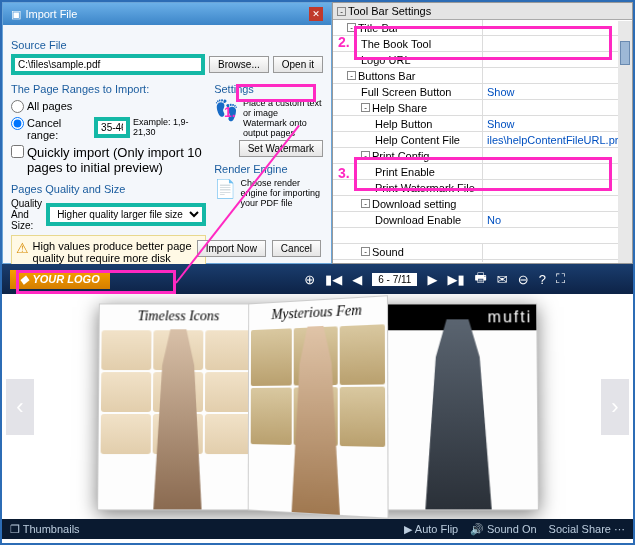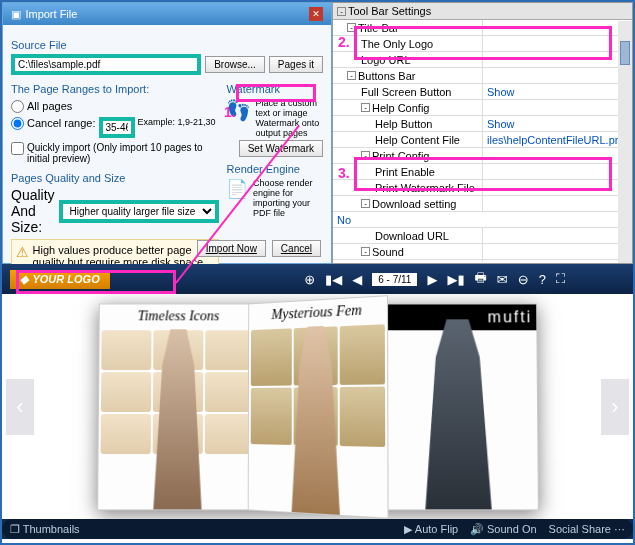--- a/index.html
+++ b/index.html
@@ -10,21 +10,21 @@
 .dlg-title { background: linear-gradient(#6bb0e8,#3c85c8); color: #fff; padding: 4px 8px; display: flex; align-items: center; gap: 4px; }
 .dlg-title .x { margin-left: auto; background: #c0392b; color: #fff; width: 14px; height: 14px; text-align: center; line-height: 14px; font-size: 9px; }
 .dlg-body { padding: 8px; background: #f4f7fb; height: calc(100% - 22px); position: relative; }
 .section-label { color: #1a5c9e; margin: 6px 0 3px; }
 .row { display: flex; align-items: center; gap: 4px; margin: 2px 0; }
 .input-sm { border: 4px solid #14b8a6; background: #fff; padding: 1px 3px; font-size: 10px; }
 .btn { background: linear-gradient(#fdfdfd,#e5e5e5); border: 1px solid #999; padding: 2px 8px; font-size: 10px; cursor: pointer; }
 .chk { display: inline-flex; align-items: flex-start; gap: 3px; font-size: 10px; }
 .warn { background: #fff9e5; border: 1px solid #e8d88f; padding: 4px; font-size: 9px; display: flex; gap: 4px; margin-top: 4px; }
 .warn-ico { color: #d88b00; font-size: 14px; }
-.foot-btns { position: absolute; bottom: 6px; right: 10px; display: flex; gap: 6px; text-decoration: underline; }
+.foot-btns { position: absolute; bottom: 6px; right: 10px; display: flex; gap: 6px; }
 
 .tree { flex: 1; border: 1px solid #999; background: #fff; overflow: hidden; position: relative; }
 .tree-header { background: #e4e4e4; border-bottom: 1px solid #aaa; padding: 2px 4px; display: flex; align-items: center; }
 .tree-body { height: calc(100% - 18px); overflow: auto; }
 .tree-row { display: flex; border-bottom: 1px solid #dcdcdc; height: 16px; align-items: center; }
 .tree-label { width: 150px; padding-left: 4px; border-right: 1px solid #dcdcdc; height: 100%; display: flex; align-items: center; overflow: hidden; white-space: nowrap; }
 .tree-val { flex: 1; padding-left: 4px; color: #0050c0; height: 100%; display: flex; align-items: center; overflow: hidden; white-space: nowrap; }
 .toggle { display: inline-block; width: 9px; height: 9px; border: 1px solid #888; text-align: center; line-height: 7px; font-size: 8px; margin-right: 2px; cursor: pointer; }
 .ind1 { padding-left: 14px !important; }
 .ind2 { padding-left: 28px !important; }
@@ -45,21 +45,21 @@
 .spread { display: flex; box-shadow: 0 4px 18px rgba(0,0,0,.5); height: 92%; transform: perspective(900px) rotateX(2deg); }
 .page { height: 100%; width: 160px; background: #fdfdfd; position: relative; overflow: hidden; border: 1px solid #ccc; }
 .page.mid { transform: perspective(700px) rotateY(-22deg); transform-origin: left center; margin: 0 -10px; z-index: 2; width: 140px; }
 .page-title { font-family: cursive; font-style: italic; text-align: center; padding: 4px 0; font-size: 14px; }
 .thumb-grid { display: grid; grid-template-columns: repeat(3,1fr); gap: 2px; padding: 2px; }
 .prod { background: linear-gradient(#f1e2c8,#e2ceac); height: 40px; border-radius: 3px; }
 .perfume { background: linear-gradient(#d9c8a0,#b9a06e); height: 56px; border-radius: 2px; }
 .model { position: absolute; bottom: 0; left: 50%; transform: translateX(-50%); width: 80px; height: 180px; background: linear-gradient(#d8c0a8,#8a6a50); clip-path: polygon(40% 0,60% 0,70% 20%,80% 100%,20% 100%,30% 20%); }
 .brand-hdr { background: #000; color: #fff; padding: 4px; text-align: right; font-size: 16px; letter-spacing: 2px; }
 
-.bottombar { position: absolute; bottom: 0; left: 0; right: 0; height: 20px; background: #0a1a30; color: #bcd; display: flex; align-items: center; padding: 0 8px; font-size: 10px; gap: 12px; border-radius: 10px; }
+.bottombar { position: absolute; bottom: 0; left: 0; right: 0; height: 20px; background: #0a1a30; color: #bcd; display: flex; align-items: center; padding: 0 8px; font-size: 10px; gap: 12px; }
 .bottombar .r { margin-left: auto; display: flex; gap: 12px; }
 
 .hl { border: 3px solid #ff29c2; position: absolute; pointer-events: none; }
 .line { position: absolute; background: #ff29c2; height: 2px; transform-origin: left center; pointer-events: none; }
 .numlbl { position: absolute; color: #ff29c2; font-weight: bold; font-size: 14px; pointer-events: none; }
 </style>
 </head>
 <body>
 
 <div class="top-row">
@@ -67,55 +67,55 @@
     <div class="dlg-title">
       <span>▣</span>
       <span>Import File</span>
       <span class="x">✕</span>
     </div>
     <div class="dlg-body">
       <div class="section-label">Source File</div>
       <div class="row">
         <input class="input-sm" style="flex: 1 1 0%;" value="C:\files\sample.pdf">
         <button class="btn">Browse...</button>
-        <button class="btn">Pages it</button>
+        <button class="btn">Open it</button>
       </div>
 
       <div style="display:flex; gap:8px; ">
         <div style="flex:1.3">
           <div class="section-label">The Page Ranges to Import:</div>
           <label class="chk row">
               <input type="radio" name="r" style="">
             <span>All pages</span>
             </label>
           <label class="chk row">
               <input type="radio" name="r" checked="" style="">
             <span>Cancel range:</span>
             <input class="input-sm" style="width: 36px;" value="35-46">
             <span style="font-size:9px">Example: 1,9-21,30</span>
             </label>
           <label class="chk row">
               <input type="checkbox" style="">
-            <span style="font-size:10px">Quickly import (Only import 10 pages to  initial  preview)</span>
+            <span style="font-size:13px">Quickly import (Only import 10 pages to  initial  preview)</span>
             </label>
 
           <div class="section-label">Pages Quality and Size</div>
           <div class="row">
-            <span style="font-size:14px">Quality And Size:</span>
+            <span style="font-size:10px">Quality And Size:</span>
             <select class="input-sm" style="flex:1">
               <option>Higher quality larger file size</option>
             </select>
           </div>
           <div class="warn">
             <span class="warn-ico">⚠</span>
             <span>High values produce better page quality but require more disk space and more time to download.</span>
           </div>
         </div>
         <div style="flex:1">
-          <div class="section-label">Watermark</div>
+          <div class="section-label">Settings</div>
           <div class="row" style="align-items:flex-start">
             <span style="font-size:20px;color:#d88b00">👣</span>
             <span style="font-size:9px">Place a custom text or image Watermark onto output pages</span>
           </div>
           <div class="row" style="justify-content:flex-end">
             <button class="btn">Set Watermark</button>
           </div>
           <div class="section-label">Render Engine</div>
           <div class="row" style="align-items:flex-start">
             <span style="font-size:18px">📄</span>
@@ -158,21 +158,21 @@
     <div class="tree-body" id="tree-body">
         <div class="tree-row">
           <div class="tree-label ind1">
             <span class="toggle">-</span>
             <span>Title Bar</span>
           </div>
           <div class="tree-val"></div>
         </div>
         <div class="tree-row">
           <div class="tree-label ind2">
-            <span>The Only Logo</span>
+            <span>The Book Tool</span>
           </div>
           <div class="tree-val"></div>
         </div>
         <div class="tree-row">
           <div class="tree-label ind2">
             <span>Logo URL</span>
           </div>
           <div class="tree-val"></div>
         </div>
         <div class="tree-row">
@@ -184,21 +184,21 @@
         </div>
         <div class="tree-row">
           <div class="tree-label ind2">
             <span>Full Screen Button</span>
           </div>
           <div class="tree-val">Show</div>
         </div>
         <div class="tree-row">
           <div class="tree-label ind2">
             <span class="toggle">-</span>
-            <span>Help Config</span>
+            <span>Help Share</span>
           </div>
           <div class="tree-val"></div>
         </div>
         <div class="tree-row">
           <div class="tree-label ind3">
             <span>Help Button</span>
           </div>
           <div class="tree-val">Show</div>
         </div>
         <div class="tree-row">
@@ -226,26 +226,26 @@
           <div class="tree-val"></div>
         </div>
         <div class="tree-row">
           <div class="tree-label ind2">
             <span class="toggle">-</span>
             <span>Download setting</span>
           </div>
           <div class="tree-val"></div>
         </div>
         <div class="tree-row">
+          <div class="tree-label ind3">
+            <span>Download Enable</span>
+          </div>
           <div class="tree-val">No</div>
         </div>
         <div class="tree-row">
-          <div class="tree-label ind3">
-            <span>Download URL</span>
-          </div>
           <div class="tree-val"></div>
         </div>
         <div class="tree-row">
           <div class="tree-label ind2">
             <span class="toggle">-</span>
             <span>Sound</span>
           </div>
           <div class="tree-val"></div>
         </div>
         <div class="tree-row">

